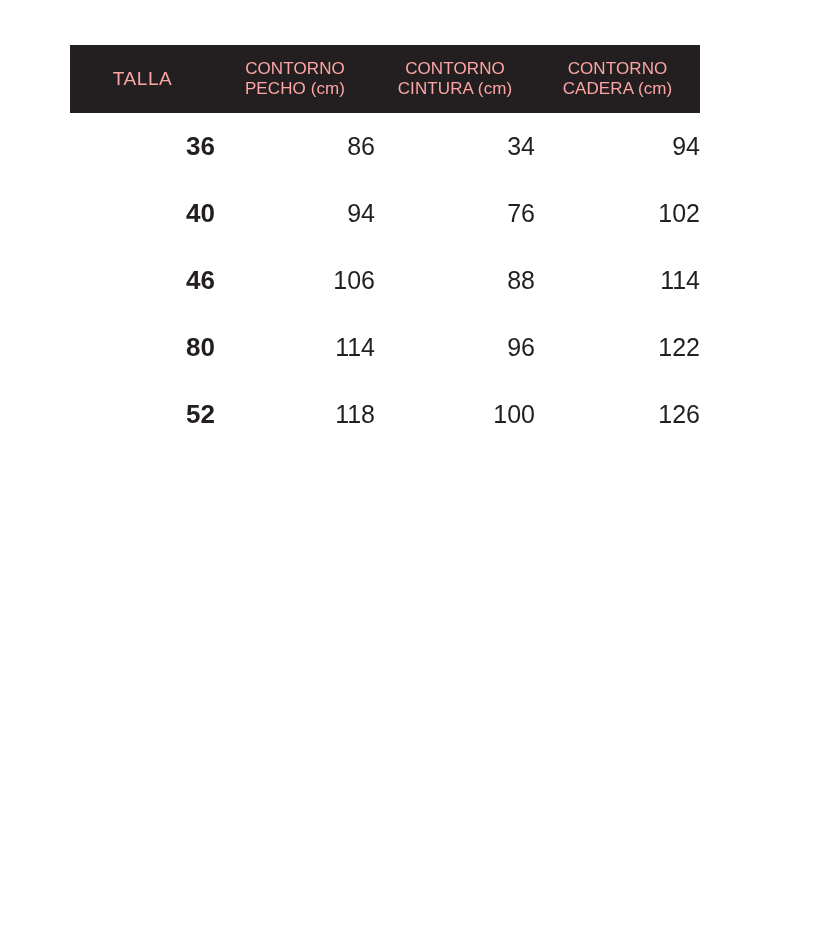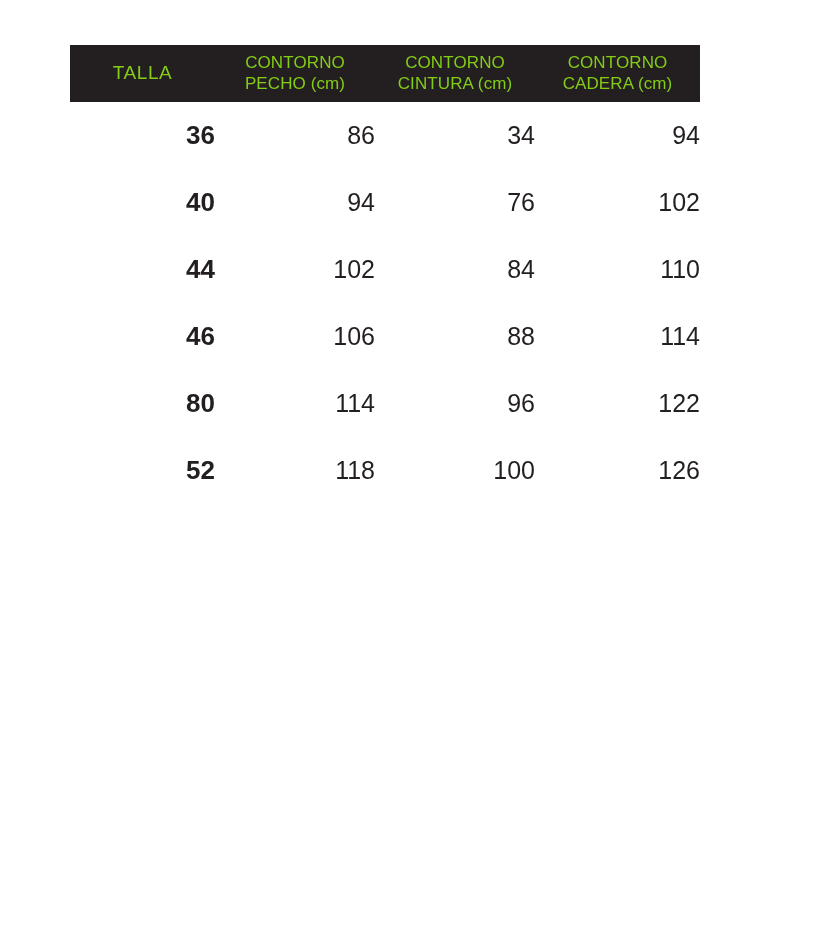--- a/index.html
+++ b/index.html
@@ -29,27 +29,27 @@
     border-collapse: collapse;
     table-layout: fixed;
   }
 
   
   thead tr {
     background: #231f20;
   }
   thead th {
     background: #231f20;
-    color: #84cc16;
+    color: #fca5a5;
     font-weight: 400;
     font-size: 17px;
     line-height: 1.18;
     text-align: center;
     vertical-align: middle;
-    height: 57px;
+    height: 68px;
     padding: 0 4px;
     border: none;
     letter-spacing: 0.1px;
   }
   th.col-talla {
     font-size: 19px;
     letter-spacing: 0.6px;
   }
   th .hd-line {
     display: block;
@@ -115,26 +115,20 @@
           <td>34</td>
           <td>94</td>
         </tr>
         <tr>
           <td class="talla-cell">40</td>
           <td>94</td>
           <td>76</td>
           <td>102</td>
         </tr>
         <tr>
-          <td class="talla-cell">44</td>
-          <td>102</td>
-          <td>84</td>
-          <td>110</td>
-        </tr>
-        <tr>
           <td class="talla-cell">46</td>
           <td>106</td>
           <td>88</td>
           <td>114</td>
         </tr>
         <tr>
           <td class="talla-cell">80</td>
           <td>114</td>
           <td>96</td>
           <td>122</td>

